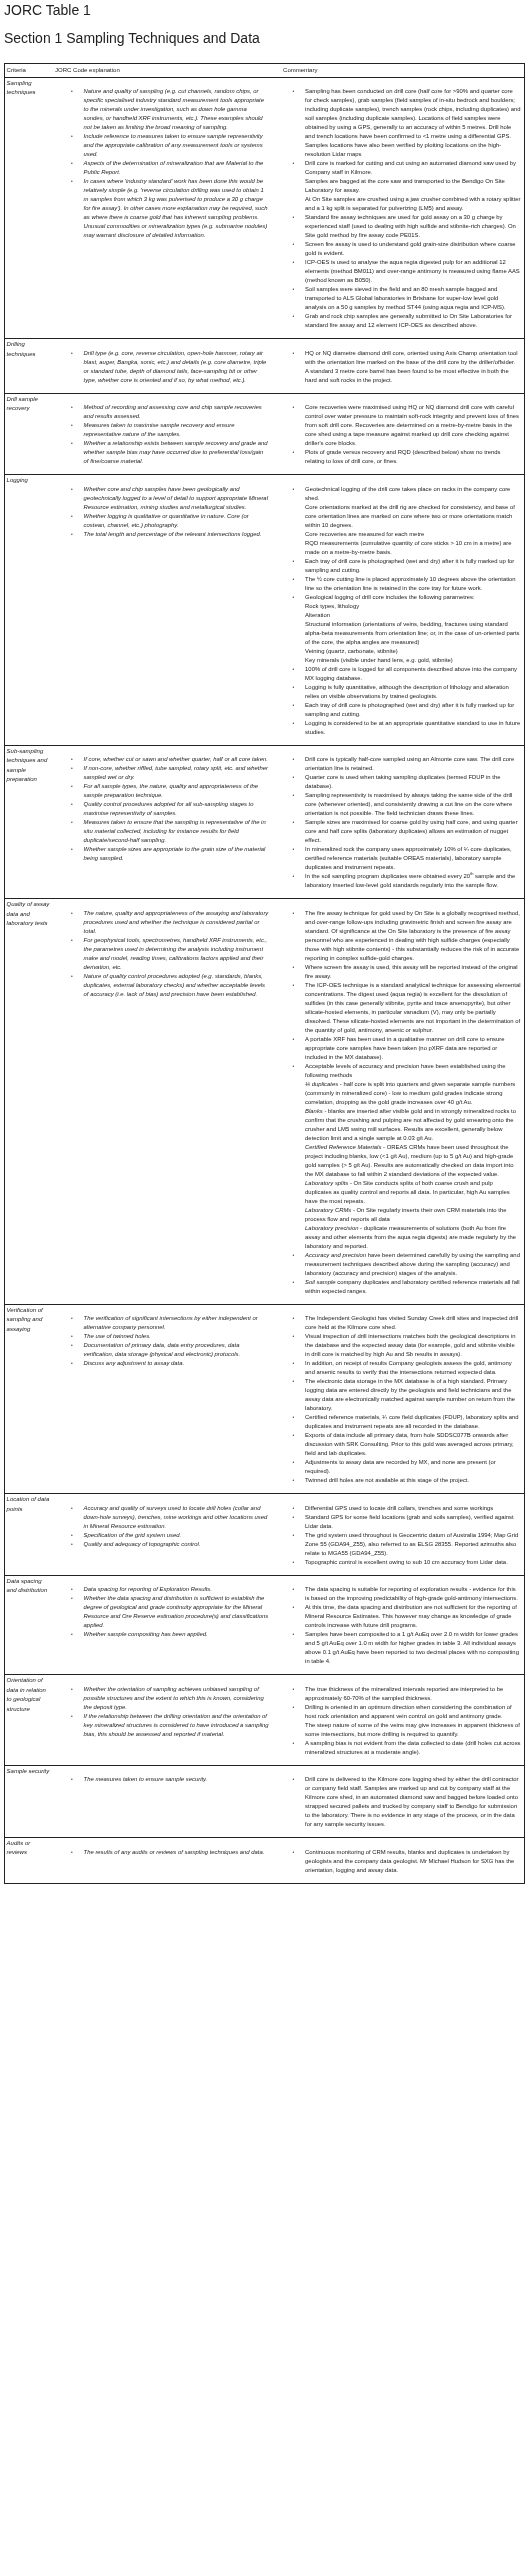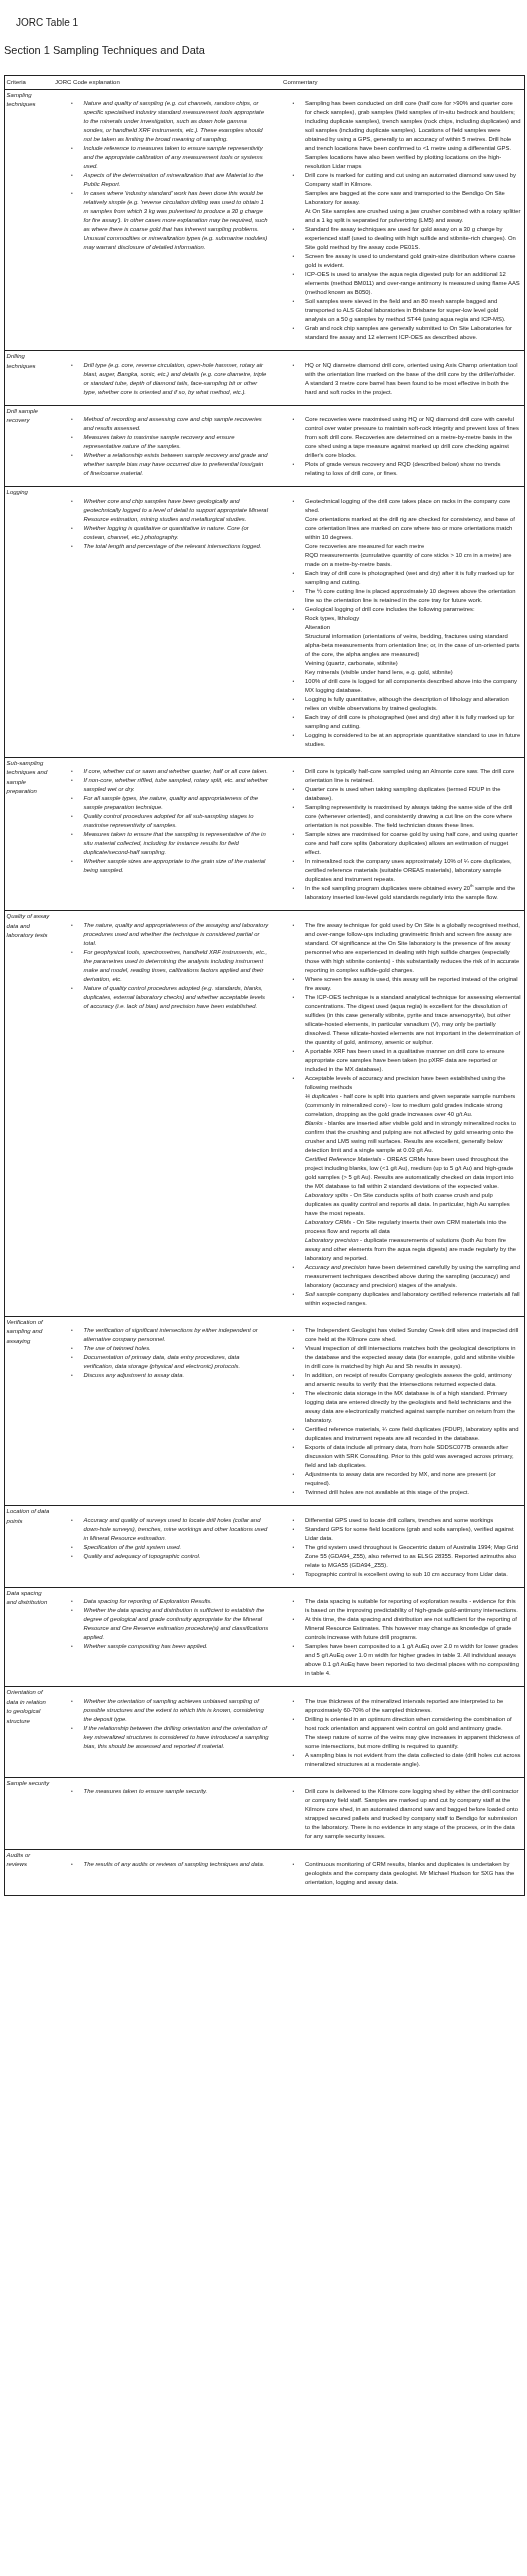--- a/index.html
+++ b/index.html
@@ -5,25 +5,25 @@
     html, body { margin: 0; padding: 0; background: #ffffff; }
     body {
       width: 528px;
       font-family: "Liberation Sans", "DejaVu Sans", sans-serif;
       color: #222222;
       font-size: 5.9px;
       line-height: 9px;
     }
     .page { padding: 3.2px 4px 4.8px 4px; }
     h1.doc-title {
-      font-size: 10px; font-weight: normal; margin: 12px; padding-top: 1.6px;
+      font-size: 14px; font-weight: normal; margin: 0; padding-top: 1.6px;
       line-height: 11px; color: #222;
     }
     h2.section-title {
-      font-size: 11px; font-weight: normal; margin: 0; margin-top: 17.4px;
+      font-size: 14px; font-weight: normal; margin: 0; margin-top: 17.4px;
       line-height: 11px; color: #222;
     }
     table.jorc {
       margin-top: 19px;
       width: 520px;
       border-collapse: collapse;
       border: 0.8px solid #222;
       table-layout: fixed;
     }
     table.jorc th {

